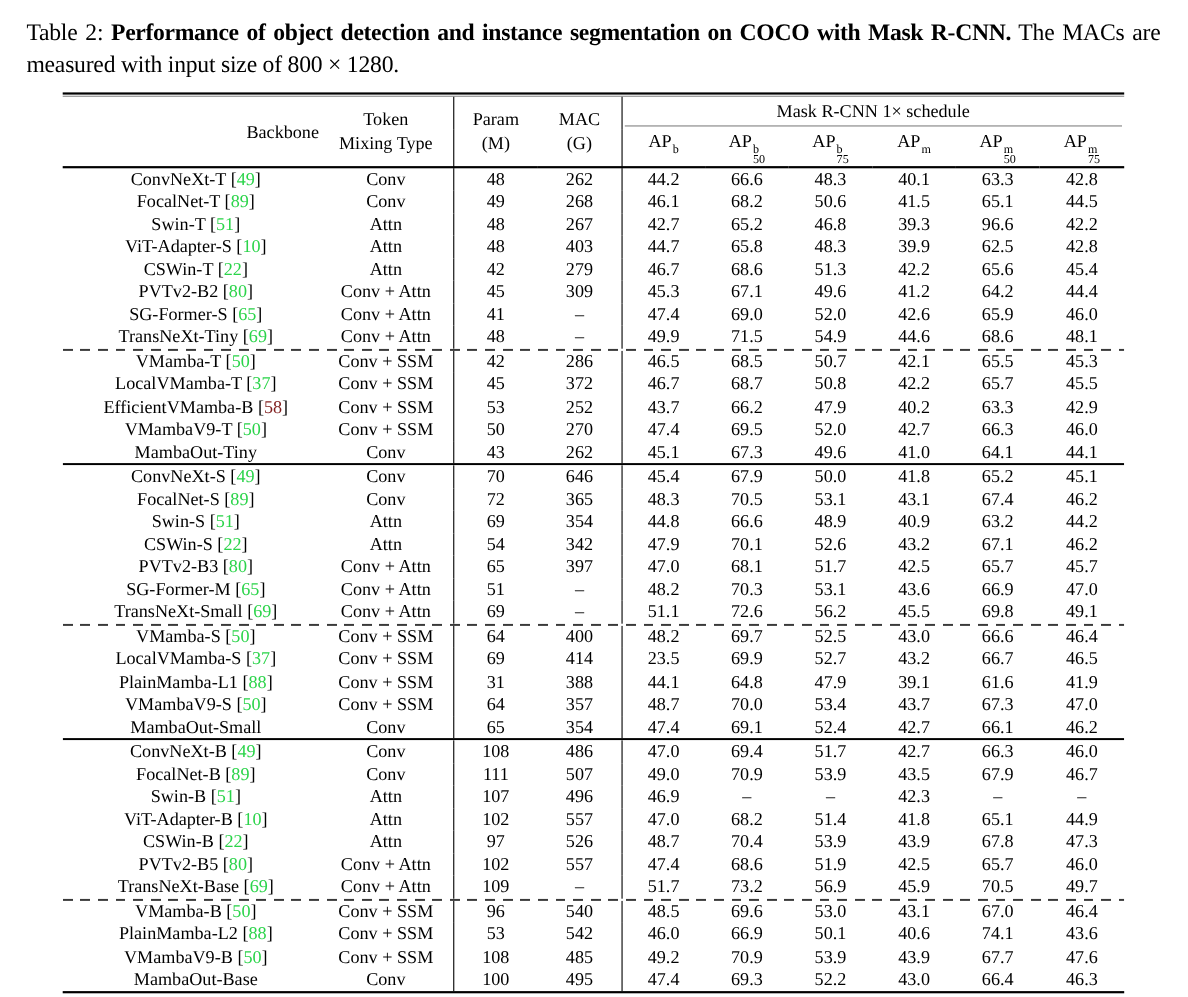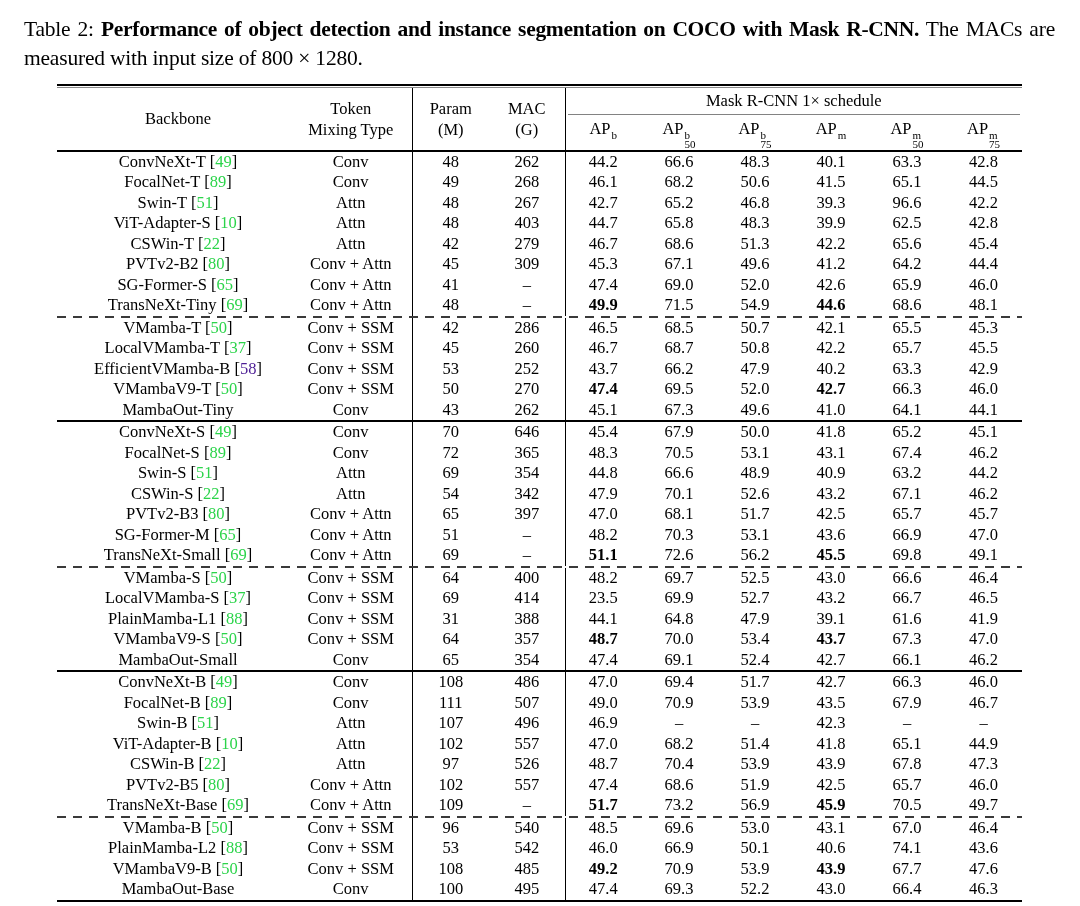--- a/index.html
+++ b/index.html
@@ -20,38 +20,38 @@
   .rule-bottom { height:2.5px; background:#000; }
   table {
     border-collapse:collapse; table-layout:fixed;
     width:965px; font-size:16.5px;
   }
   td { padding:0; text-align:center; line-height:20.5px; height:20.5px; overflow:hidden; white-space:nowrap; }
   thead { border-bottom:2px solid #000; }
   thead td { line-height:21px; }
   td.vline { border-right:1.2px solid #000; }
   .c-name { text-align:center; padding-left:9px; }
-  .h-backbone { text-align:center; padding-left:9px; vertical-align:middle; }
+  .h-backbone { text-align:right; padding-left:9px; vertical-align:middle; }
   .h-group { vertical-align:middle; }
   .h-group .grouplabel {
     display:block; margin:0 2px 3px 2px; padding-top:2px;
     border-bottom:1.5px solid #828282; padding-bottom:3px;
   }
   .apstack {
     display:inline-flex; flex-direction:column; align-items:flex-start;
     font-size:11px; line-height:9.5px; vertical-align:-4.5px; margin-left:1px;
   }
   .apstack .sub { min-height:9.5px; }
   tr.divider td { height:2px; line-height:2px; }
   tr.divider td .dash {
     height:2px;
     background:repeating-linear-gradient(90deg,#3a3a3a 0 9px,transparent 9px 16px);
   }
   tr.divider td .solid { height:1.8px; background:#000; }
-  .bv { font-weight:bold; }
+  .bv { font-weight:normal; }
 </style>
 </head>
 <body>
 
 <p class="caption"><span>Table 2:</span> <b>Performance of object detection and instance segmentation on COCO with Mask R-CNN.</b> <span>The MACs are measured with input size of 800 × 1280.</span></p>
 
 <div class="tablewrap">
   <div class="rule-a"></div>
   <div class="rule-b"></div>
 
@@ -227,30 +227,30 @@
           <td>68.5</td>
           <td>50.7</td>
           <td>42.1</td>
           <td>65.5</td>
           <td>45.3</td>
         </tr>
         <tr>
           <td class="c-name"><span>LocalVMamba-T </span><span>[</span><span style="color: rgb(43, 212, 74);">37</span><span>]</span></td>
           <td class="vline">Conv + SSM</td>
           <td>45</td>
-          <td class="vline">260</td>
+          <td class="vline">372</td>
           <td>46.7</td>
           <td>68.7</td>
           <td>50.8</td>
           <td>42.2</td>
           <td>65.7</td>
           <td>45.5</td>
         </tr>
         <tr>
-          <td class="c-name"><span>EfficientVMamba-B </span><span>[</span><span style="color: #4c1d95;">58</span><span>]</span></td>
+          <td class="c-name"><span>EfficientVMamba-B </span><span>[</span><span style="color: #7f1d1d;">58</span><span>]</span></td>
           <td class="vline">Conv + SSM</td>
           <td>53</td>
           <td class="vline">252</td>
           <td>43.7</td>
           <td>66.2</td>
           <td>47.9</td>
           <td>40.2</td>
           <td>63.3</td>
           <td>42.9</td>
         </tr>

